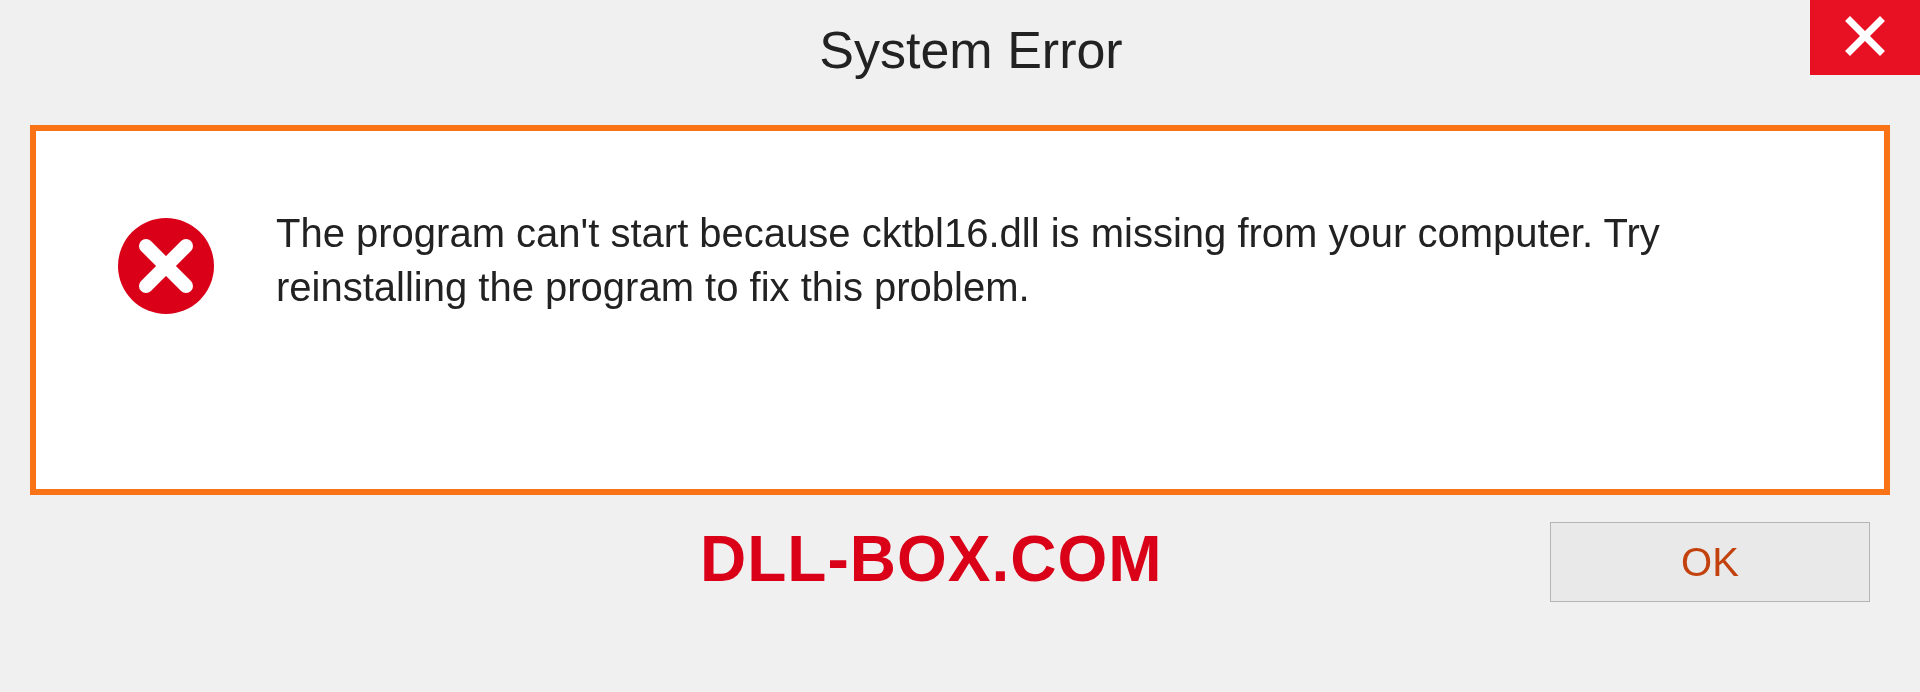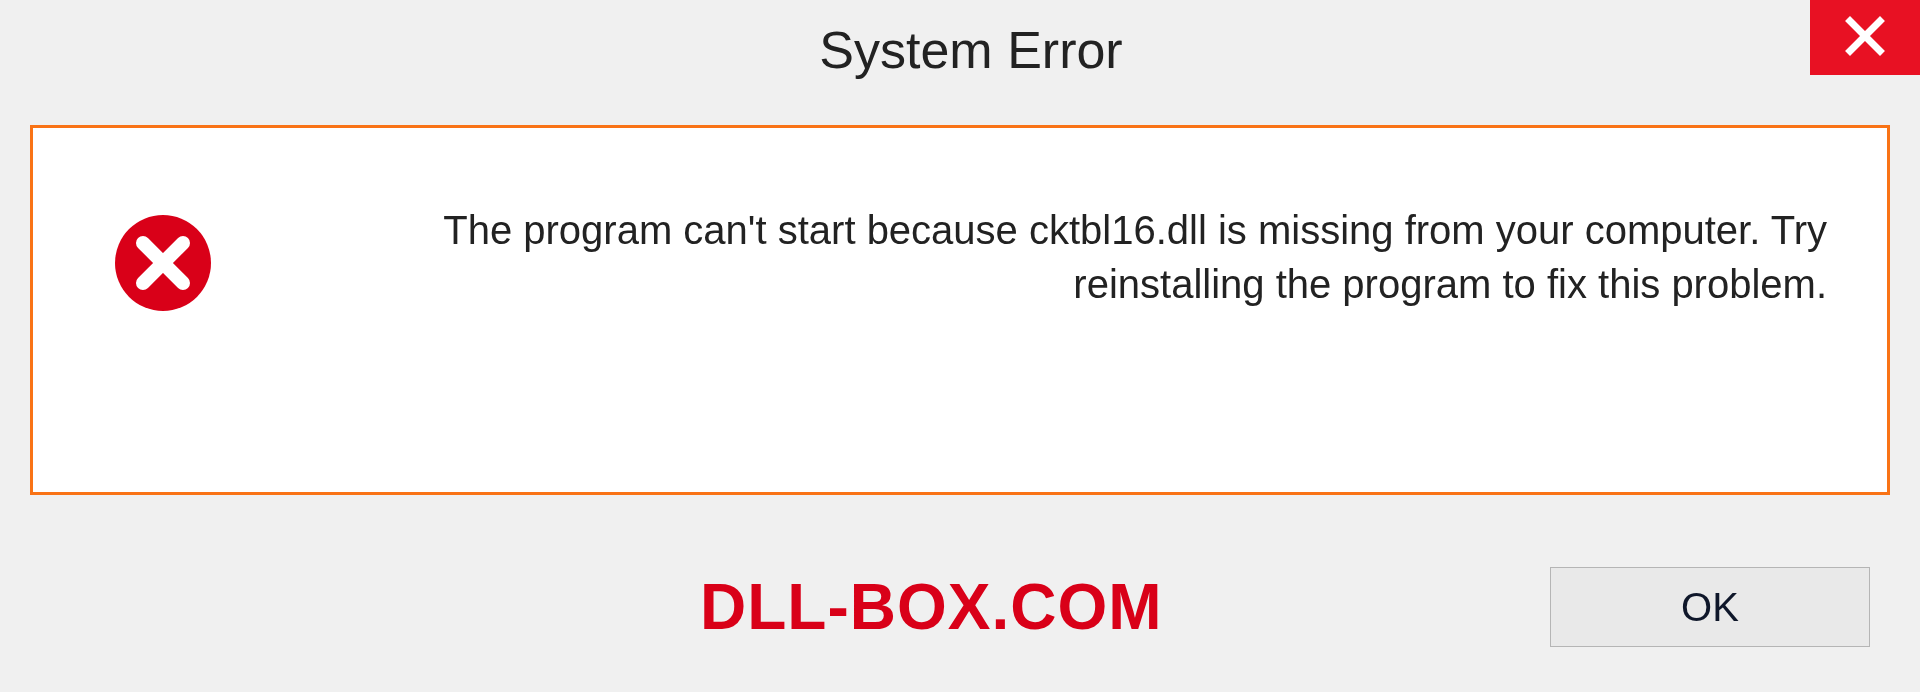--- a/index.html
+++ b/index.html
@@ -40,26 +40,25 @@
       justify-content: center;
       cursor: pointer;
     }
     .close-button svg {
       width: 40px;
       height: 40px;
     }
     .content-area {
       margin: 25px 30px 14px 30px;
       background: #ffffff;
-      border: 3px solid #f97316;
+      border: 6px solid #f97316;
       height: 370px;
       display: flex;
       align-items: flex-start;
       padding: 75px 60px 40px 80px;
-      text-align: right;
     }
     .error-icon {
       width: 100px;
       height: 100px;
       flex-shrink: 0;
       margin-right: 60px;
       margin-top: 10px;
     }
     .error-icon svg {
       width: 100%;
@@ -71,37 +70,37 @@
       color: #222;
       font-weight: 400;
     }
     .footer {
       position: absolute;
       bottom: 0;
       left: 0;
       right: 0;
       height: 170px;
       display: flex;
-      align-items: center;
+      align-items: flex-start;
       justify-content: space-between;
       padding: 0 50px 0 700px;
     }
     .watermark {
       font-size: 64px;
       font-weight: 800;
       color: #d90018;
       letter-spacing: 1px;
     }
     .ok-button {
       width: 320px;
       height: 80px;
       background: #e9e9e9;
       border: 1px solid #b5b5b5;
       font-size: 40px;
-      color: #0f172a;
+      color: #c2410c;
       display: flex;
       align-items: center;
       justify-content: center;
       cursor: pointer;
       font-family: inherit;
     }
   </style>
 </head>
 <body>
 

